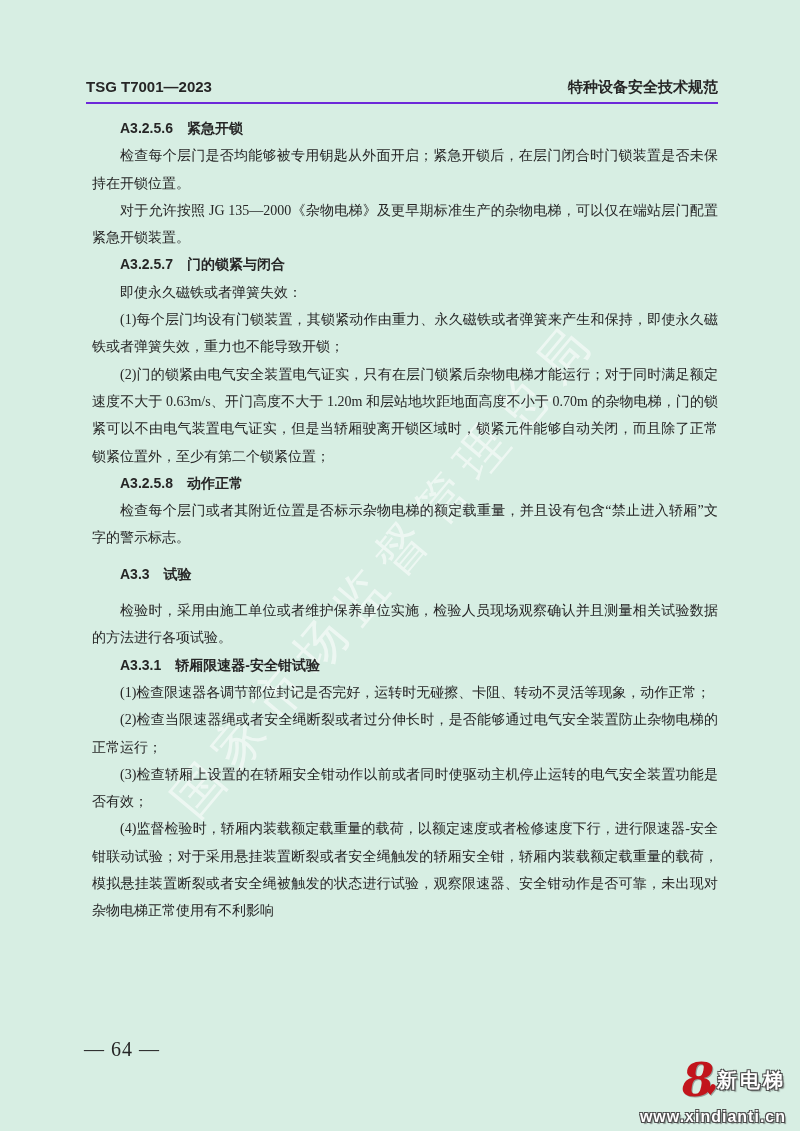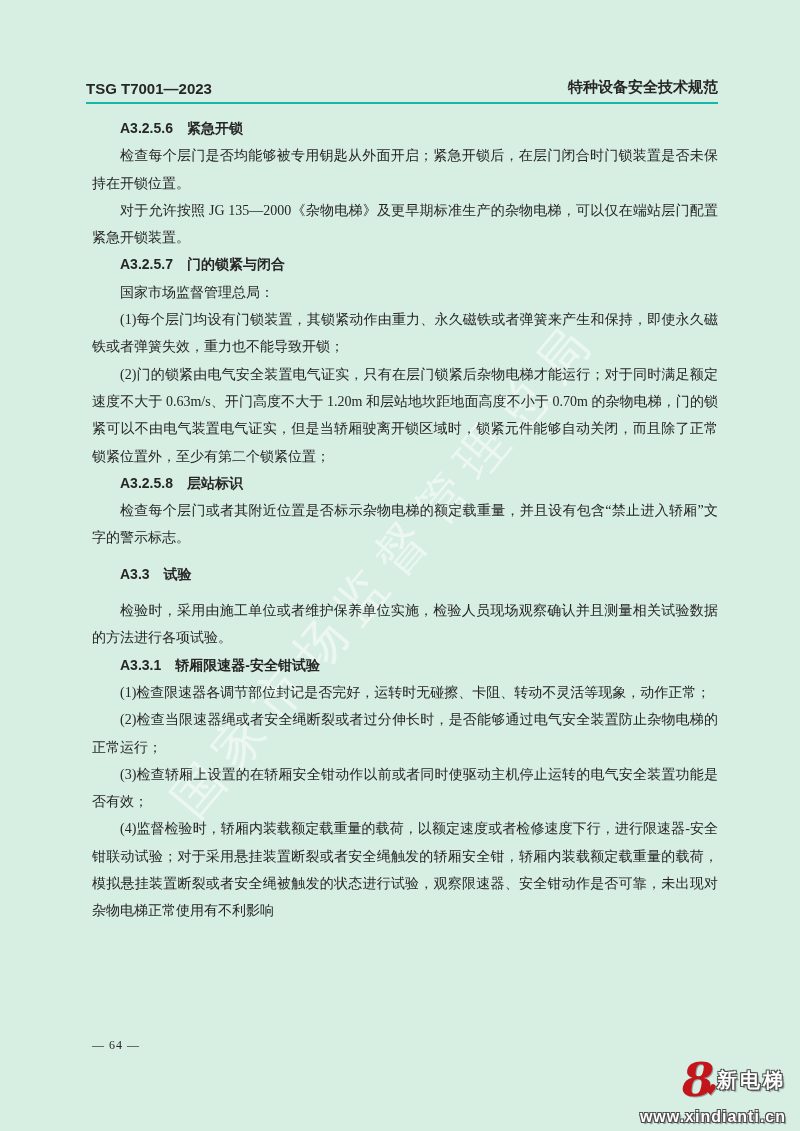--- a/index.html
+++ b/index.html
@@ -6,22 +6,22 @@
   .page{
     position:relative;
     width:800px;height:1131px;
     background:var(--background,#d7eee3);
     overflow:hidden;
     font-family:"Liberation Serif","DejaVu Serif",serif;
     color:var(--text,#262626);
   }
   .header{
     position:absolute;top:78px;left:86px;right:82px;
-    display:flex;justify-content:space-between;align-items:flex-end;
-    border-bottom:2px solid #14b8a6;padding-bottom:5px;
+    display:flex;justify-content:space-between;align-items:flex-start;
+    border-bottom:2px solid #6d28d9;padding-bottom:5px;
     font-size:15px;font-weight:bold;
     font-family:"Liberation Sans","DejaVu Sans",sans-serif;
   }
   .content{
     position:absolute;top:115px;left:92px;width:626px;
     font-size:14px;line-height:27.3px;
     text-align:justify;
   }
   .content .para{text-indent:2em;margin:0;}
   .content .heading{
@@ -33,22 +33,22 @@
     position:absolute;left:385px;top:568px;
     transform:translate(-50%,-50%) rotate(-50deg);
     transform-origin:center;
     white-space:nowrap;
     font-size:50px;letter-spacing:13px;
     color:rgba(255,255,255,0.55);
     pointer-events:none;
     font-family:"Liberation Serif","DejaVu Serif",serif;
   }
   .footer{
-    position:absolute;left:92px;top:1038px;
-    font-size:12px;letter-spacing:1px;
+    position:absolute;left:84px;top:1038px;
+    font-size:20px;letter-spacing:1px;
   }
   .logo{
     position:absolute;right:14px;bottom:6px;
     text-align:center;line-height:1;
   }
   .logo-row{display:flex;align-items:center;justify-content:flex-end;gap:3px;}
   .logo-mark{
     position:relative;
     color:var(--logo_red,#c2151c);
     font-size:46px;font-style:italic;font-weight:bold;line-height:0.9;
@@ -82,24 +82,24 @@
   <div class="header">
     <span>TSG T7001—2023</span>
     <span>特种设备安全技术规范</span>
   </div>
 
   <div class="content">
       <div class="heading">A3.2.5.6　紧急开锁</div>
       <div class="para">检查每个层门是否均能够被专用钥匙从外面开启；紧急开锁后，在层门闭合时门锁装置是否未保持在开锁位置。</div>
       <div class="para">对于允许按照 JG 135—2000《杂物电梯》及更早期标准生产的杂物电梯，可以仅在端站层门配置紧急开锁装置。</div>
       <div class="heading">A3.2.5.7　门的锁紧与闭合</div>
-      <div class="para">国家市场监督管理总局：</div>
+      <div class="para">即使永久磁铁或者弹簧失效：</div>
       <div class="para">(1)每个层门均设有门锁装置，其锁紧动作由重力、永久磁铁或者弹簧来产生和保持，即使永久磁铁或者弹簧失效，重力也不能导致开锁；</div>
       <div class="para">(2)门的锁紧由电气安全装置电气证实，只有在层门锁紧后杂物电梯才能运行；对于同时满足额定速度不大于 0.63m/s、开门高度不大于 1.20m 和层站地坎距地面高度不小于 0.70m 的杂物电梯，门的锁紧可以不由电气装置电气证实，但是当轿厢驶离开锁区域时，锁紧元件能够自动关闭，而且除了正常锁紧位置外，至少有第二个锁紧位置；</div>
-      <div class="heading">A3.2.5.8　层站标识</div>
+      <div class="heading">A3.2.5.8　动作正常</div>
       <div class="para">检查每个层门或者其附近位置是否标示杂物电梯的额定载重量，并且设有包含“禁止进入轿厢”文字的警示标志。</div>
       <div class="heading spaced">A3.3　试验</div>
       <div class="para">检验时，采用由施工单位或者维护保养单位实施，检验人员现场观察确认并且测量相关试验数据的方法进行各项试验。</div>
       <div class="heading">A3.3.1　轿厢限速器-安全钳试验</div>
       <div class="para">(1)检查限速器各调节部位封记是否完好，运转时无碰擦、卡阻、转动不灵活等现象，动作正常；</div>
       <div class="para">(2)检查当限速器绳或者安全绳断裂或者过分伸长时，是否能够通过电气安全装置防止杂物电梯的正常运行；</div>
       <div class="para">(3)检查轿厢上设置的在轿厢安全钳动作以前或者同时使驱动主机停止运转的电气安全装置功能是否有效；</div>
       <div class="para">(4)监督检验时，轿厢内装载额定载重量的载荷，以额定速度或者检修速度下行，进行限速器-安全钳联动试验；对于采用悬挂装置断裂或者安全绳触发的轿厢安全钳，轿厢内装载额定载重量的载荷，模拟悬挂装置断裂或者安全绳被触发的状态进行试验，观察限速器、安全钳动作是否可靠，未出现对杂物电梯正常使用有不利影响</div>
     </div>
 

